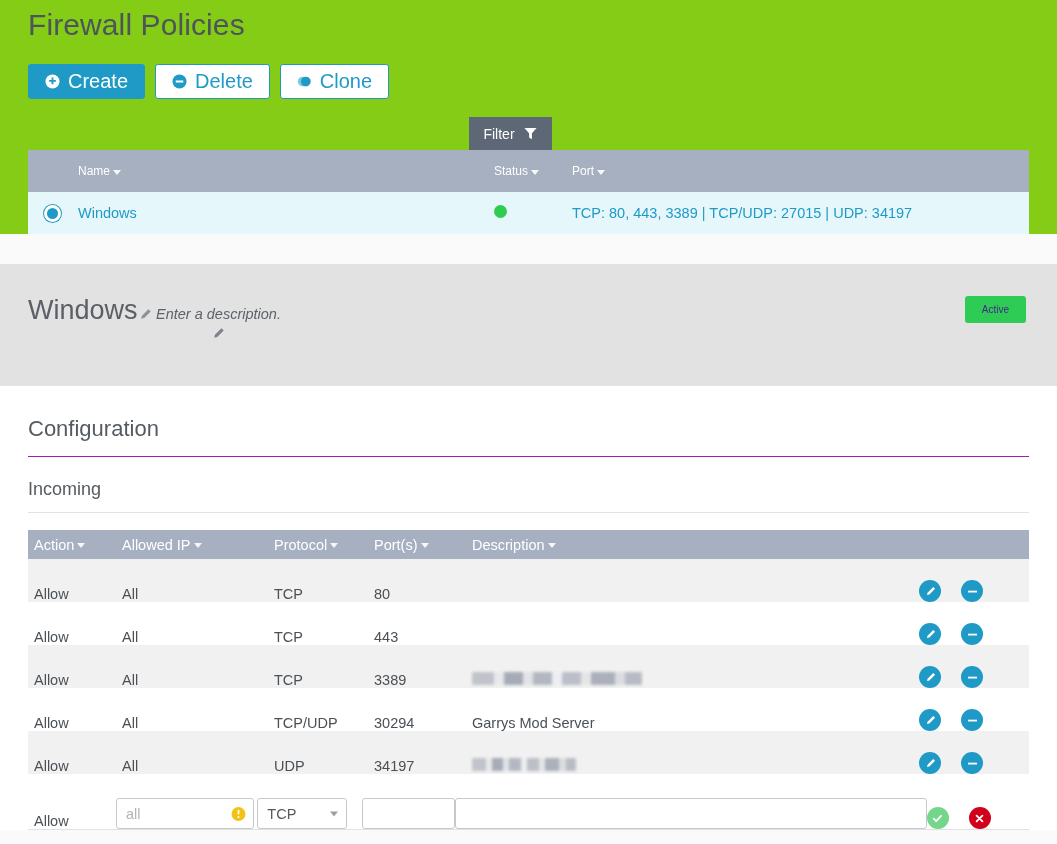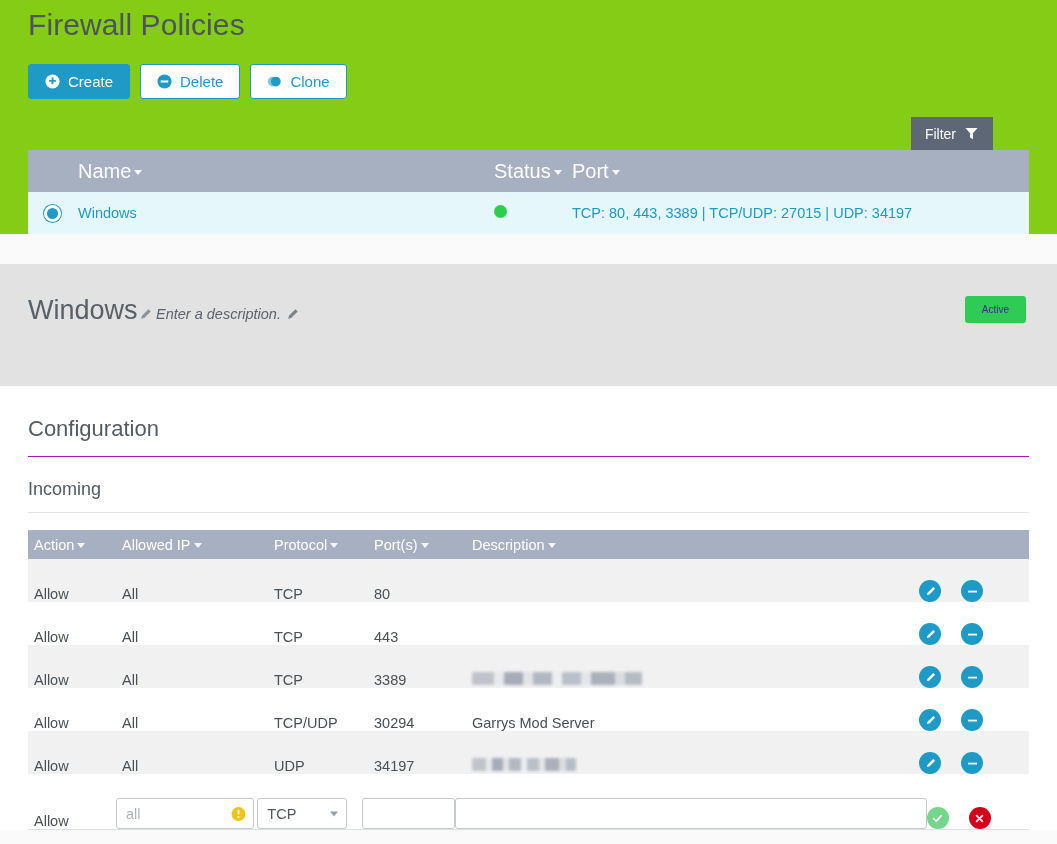--- a/index.html
+++ b/index.html
@@ -16,43 +16,43 @@
   
   .top-section { padding: 0 28px; background: #84cc16; }
   .page-title {
     font-size: 30px; font-weight: 400; color: #4d555b;
     padding-top: 8px; margin: 0 0 22px 0; letter-spacing: .1px;
   }
   .btn-bar { display: flex; gap: 10px; margin-bottom: 18px; }
   .btn {
     display: inline-flex; align-items: center; gap: 8px;
     height: 35px; padding: 0 16px;
-    font-size: 15px; border-radius: 3px; cursor: pointer;
+    font-size: 20px; border-radius: 3px; cursor: pointer;
     border: 1px solid #1f9ac6; background: #ffffff; color: #1f9ac6;
     white-space: nowrap;
   }
   .btn.primary { background: #1f9ac6; color: #ffffff; border-color: #1f9ac6; }
   .ico { display: inline-block; width: 15px; height: 15px; flex: 0 0 15px; position: relative; }
   .ico svg { display: block; width: 15px; height: 15px; }
 
   
-  .filter-wrap { display: flex; justify-content: flex-end; }
+  .filter-wrap { display: flex; justify-content: center; }
   .filter-btn {
     display: inline-flex; align-items: center; gap: 8px;
     background: #5d6776; color: #ffffff;
     height: 33px; padding: 0 14px; font-size: 14px; cursor: pointer;
     margin-right: 36px;
   }
 
   
   .policy-table { width: 1001px; }
   .pt-head {
     display: flex; align-items: center;
     background: #a7b0c0; color: #ffffff;
-    height: 42px; font-size: 20px;
+    height: 42px; font-size: 12px;
   }
   .pt-row {
     display: flex; align-items: center;
     background: #e6f7fb; height: 42px; font-size: 14.5px;
   }
   .c-sel   { width: 48px; display: flex; justify-content: center; align-items: center; }
   .c-name  { width: 418px; padding-left: 2px; }
   .c-stat  { width: 78px; }
   .c-port  { flex: 1; }
   .hdr-cell { cursor: pointer; display: inline-flex; align-items: center; gap: 3px; }
@@ -73,21 +73,21 @@
   .detail {
     background: #e2e2e2; padding: 30px 28px 28px 28px;
     margin-top: 30px; position: relative; height: 122px;
   }
   .detail-name {
     font-size: 27px; font-weight: 400; color: #5a6066;
     display: inline-flex; align-items: flex-end; gap: 1px; margin: 0;
   }
   .detail-desc {
     font-size: 14.5px; font-style: italic; color: #5c6269;
-    margin-top: 12px; display: inline-flex; align-items: center; gap: 5px;
+    margin-top: 12px; display: inline-flex; align-items: center; gap: 5px; flex-direction: column;
   }
   .pencil-sm { width: 13px; height: 13px; display: inline-block; cursor: pointer; }
   .pencil-sm svg { width: 13px; height: 13px; display: block; }
   .badge-active {
     position: absolute; right: 31px; top: 32px;
     background: #2ecc55; color: #4c1d95;
     font-size: 10px; padding: 8px 17px; border-radius: 3px; cursor: pointer;
   }
 
   

